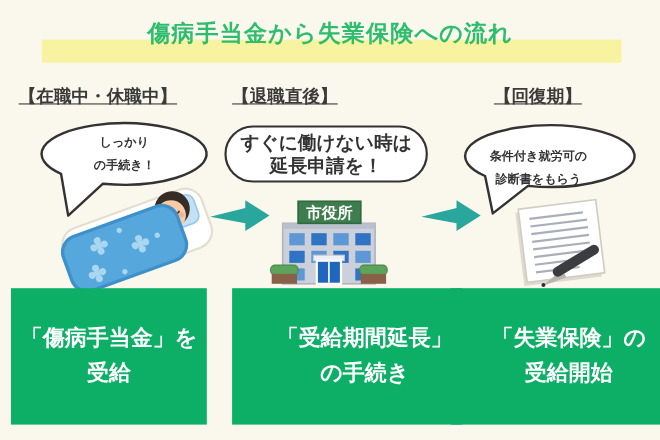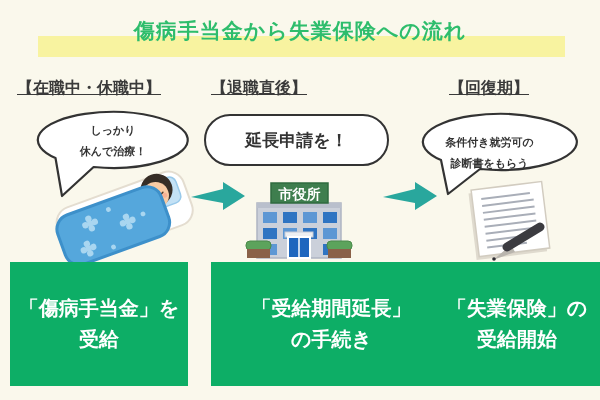--- a/index.html
+++ b/index.html
@@ -146,24 +146,25 @@
     <g>
       <polygon points="511,245 515,252 493,260" fill="#B9B5AE"></polygon>
       <circle cx="494" cy="259" r="1.8" fill="#2E2E32"></circle>
       <line x1="507" y1="247" x2="540" y2="227" stroke="#3B3B40" stroke-width="9" stroke-linecap="round"></line>
     </g>
   </g>
 </svg>
 
 <div class="abs bubble-text bt1">
   <div>しっかり</div>
-  <div>休んで治療！</div>
+  <div>の手続き！</div>
 </div>
 
 <div class="abs bubble2">
+  <div>すぐに働けない時は</div>
   <div>延長申請を！</div>
 </div>
 
 <div class="abs bubble-text bt3">
   <div>条件付き就労可の</div>
   <div>診断書をもらう</div>
 </div>
 
 <div class="abs step-box sb1">
   <div>「傷病手当金」を</div>

